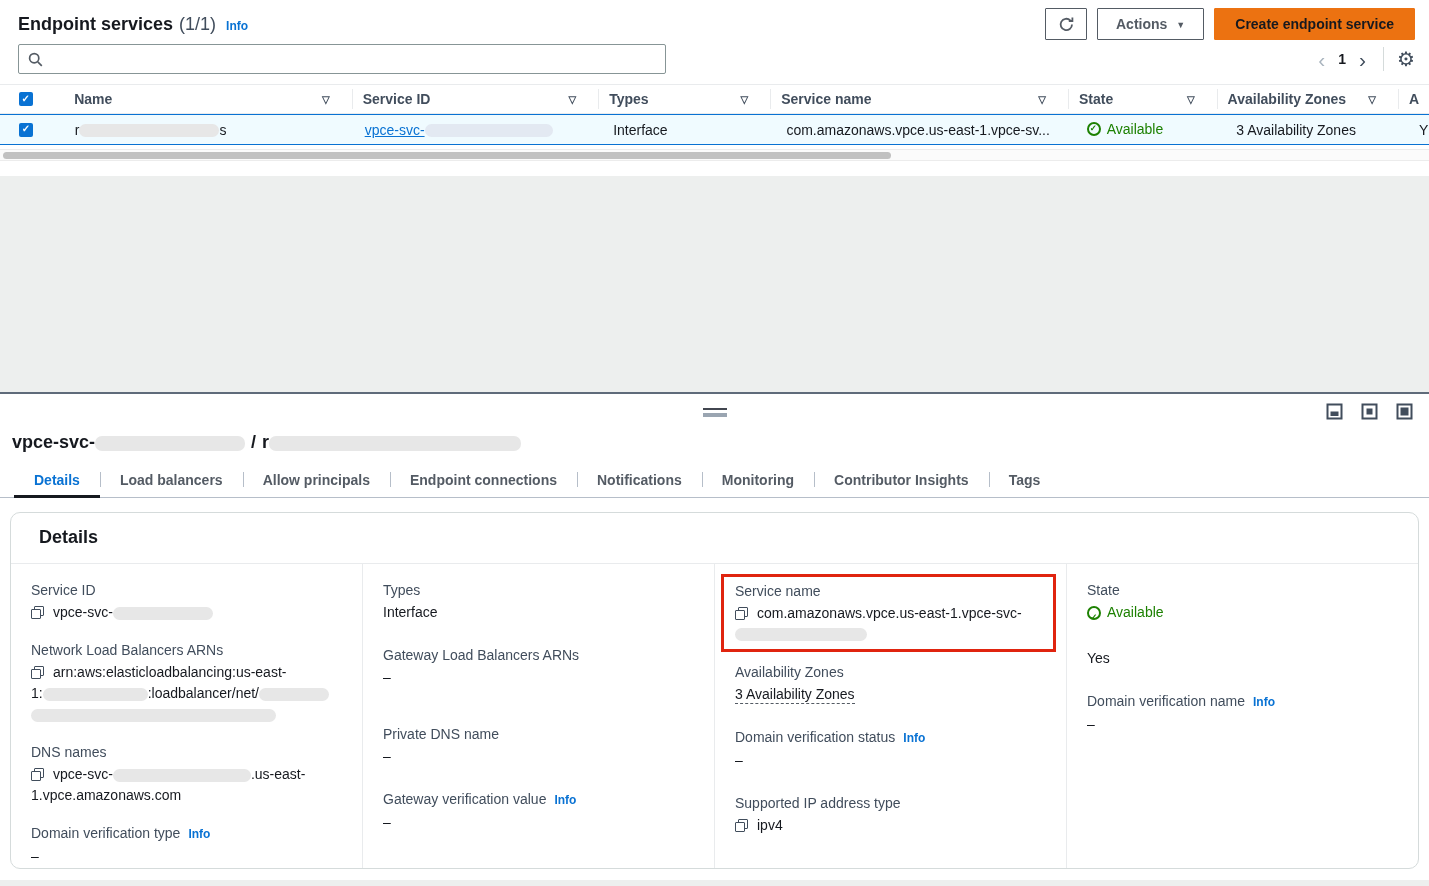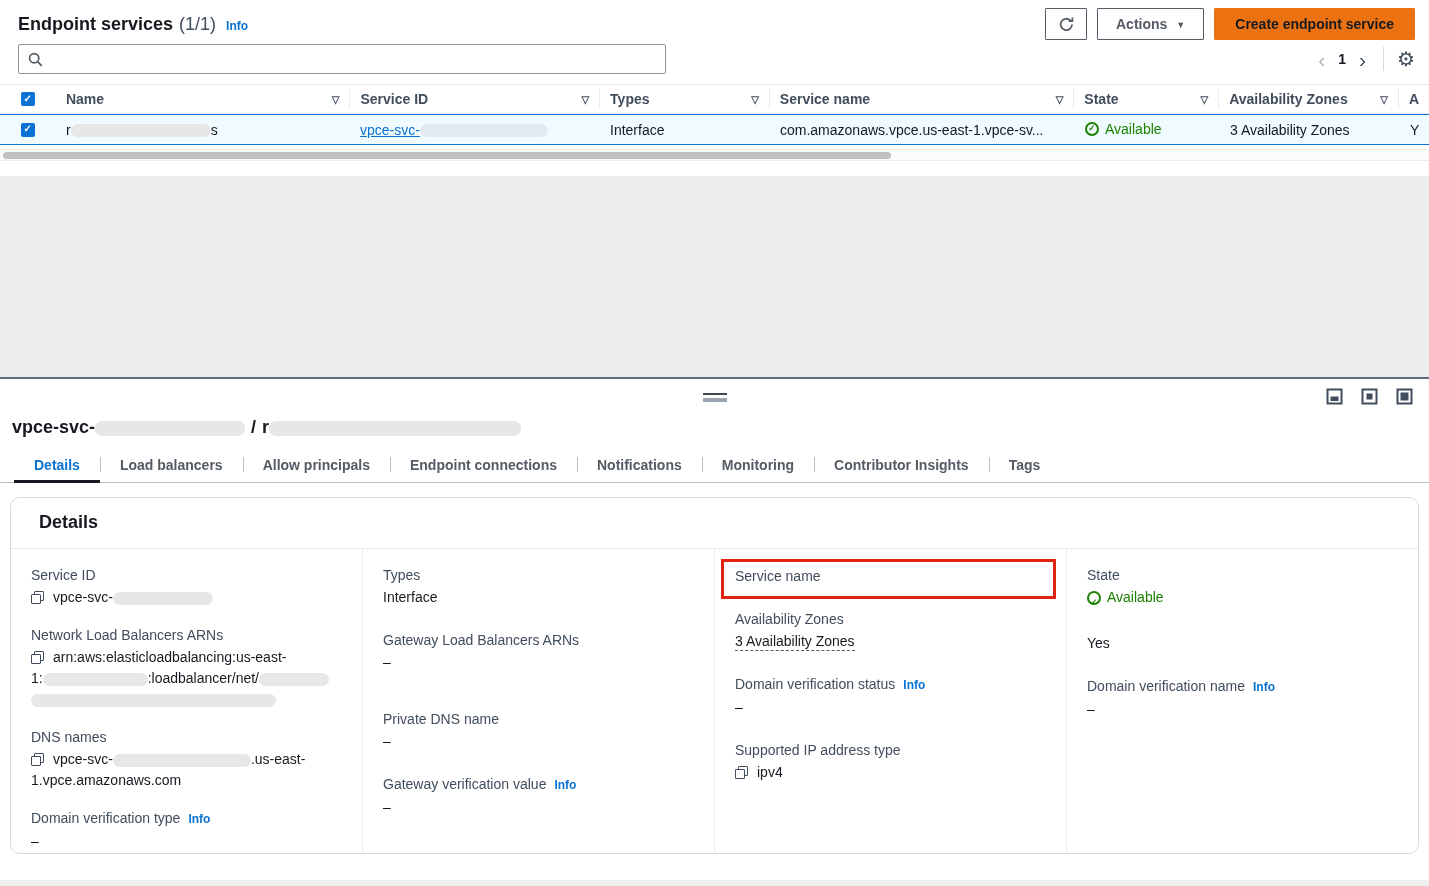--- a/index.html
+++ b/index.html
@@ -34,21 +34,21 @@
   .search-box input::placeholder { color:#545b64; font-style:italic; }
   .pager { display:flex; align-items:center; gap:13px; }
   .chev { font-size:21px; line-height:1; cursor:pointer; }
   .chev-left { color:#a9b4be; }
   .chev-right { color:#414d5c; }
   .page-num { font-weight:bold; color:#16191f; }
   .pager-div { width:1px; height:24px; background:#d5dbdb; margin-left:4px; }
   .gear { font-size:20px; color:#414d5c; cursor:pointer; line-height:1; }
 
   .table { margin-top:10px; }
-  .thead, .trow { display:flex; align-items:center; }
+  .thead, .trow { display:flex; align-items:center;gap:12px; }
   .thead { height:30px; border-top:1px solid #e9ebed; border-bottom:1px solid #e9ebed;
            font-weight:bold; color:#414d5c; }
   .trow { height:31px; background:#f0fbff; border-bottom:1px solid #0972d3; }
   .c-check { width:56px; display:flex; justify-content:center; }
   .c-name { width:294px; } .c-sid { width:250px; } .c-types { width:170px; }
   .c-sname { width:305px; } .c-state { width:145px; } .c-az { width:180px; }
   .c-acc { flex:1; }
   .th { display:flex; justify-content:space-between; align-items:center; padding:0 10px; height:20px; }
   .thead > .th { border-left:1px solid #e9ebed; }
   .thead > .th.no-div { border-left:none; }
@@ -62,21 +62,21 @@
   .check::after { content:"✓"; position:absolute; font-size:8.5px; font-weight:bold; color:#1d8102; left:1.2px; top:-1px; }
   .az-link { border-bottom:1px dashed #545b64; padding-bottom:1px; color:#16191f; cursor:pointer; }
 
   .hscroll { margin-top:4px; height:12px; background:#fbfbfb; border-top:1px solid #ececec;
              border-bottom:1px solid #ececec; position:relative; }
   .hthumb { position:absolute; left:3px; top:2px; height:7px; width:888px; background:#c1c1c1; border-radius:4px; cursor:grab; }
 
   .gray-gap { position:absolute; top:176px; left:0; width:100%; height:217px; background:#edefee; }
 
   
-  .split { position:absolute; top:377px; left:0; width:100%; height:487px; background:#fff;
+  .split { position:absolute; top:392px; left:0; width:100%; height:487px; background:#fff;
            border-top:2px solid #5f6b7a; }
   .drag-handle { position:absolute; top:14px; left:50%; transform:translateX(-50%); width:24px; cursor:row-resize; }
   .drag-handle .l1 { height:2px; background:#424650; margin-bottom:3px; }
   .drag-handle .l2 { height:4px; background:#9aa5b1; }
   .panel-icons { position:absolute; top:9px; right:16px; display:flex; gap:18px; }
   .panel-icons svg { cursor:pointer; display:block; }
 
   .panel-title { padding:38px 0 0 12px; font-size:18px; font-weight:bold; }
   .panel-title .sep { margin:0 6px; }
   .panel-title .redact { height:15px; }
@@ -292,20 +292,24 @@
         </div>
         <div class="field" style="margin-top:22px">
           <div class="flabel"><span>Gateway verification value</span><span class="info-link" style="margin-left:8px">Info</span></div>
           <div class="fvalue mono-dash">–</div>
         </div>
       </div>
 
       <div class="col">
         <div class="field highlight">
           <div class="flabel">Service name</div>
+          <div class="fvalue">
+            <span class="copy-icon"></span><span>com.amazonaws.vpce.us-east-1.vpce-svc-</span>
+            <span class="redact redact-line" style="width:132px"></span>
+          </div>
         </div>
         <div class="field">
           <div class="flabel">Availability Zones</div>
           <div class="fvalue"><span class="az-link">3 Availability Zones</span></div>
         </div>
         <div class="field" style="margin-top:22px">
           <div class="flabel"><span>Domain verification status</span><span class="info-link" style="margin-left:8px">Info</span></div>
           <div class="fvalue mono-dash">–</div>
         </div>
         <div class="field" style="margin-top:22px">

